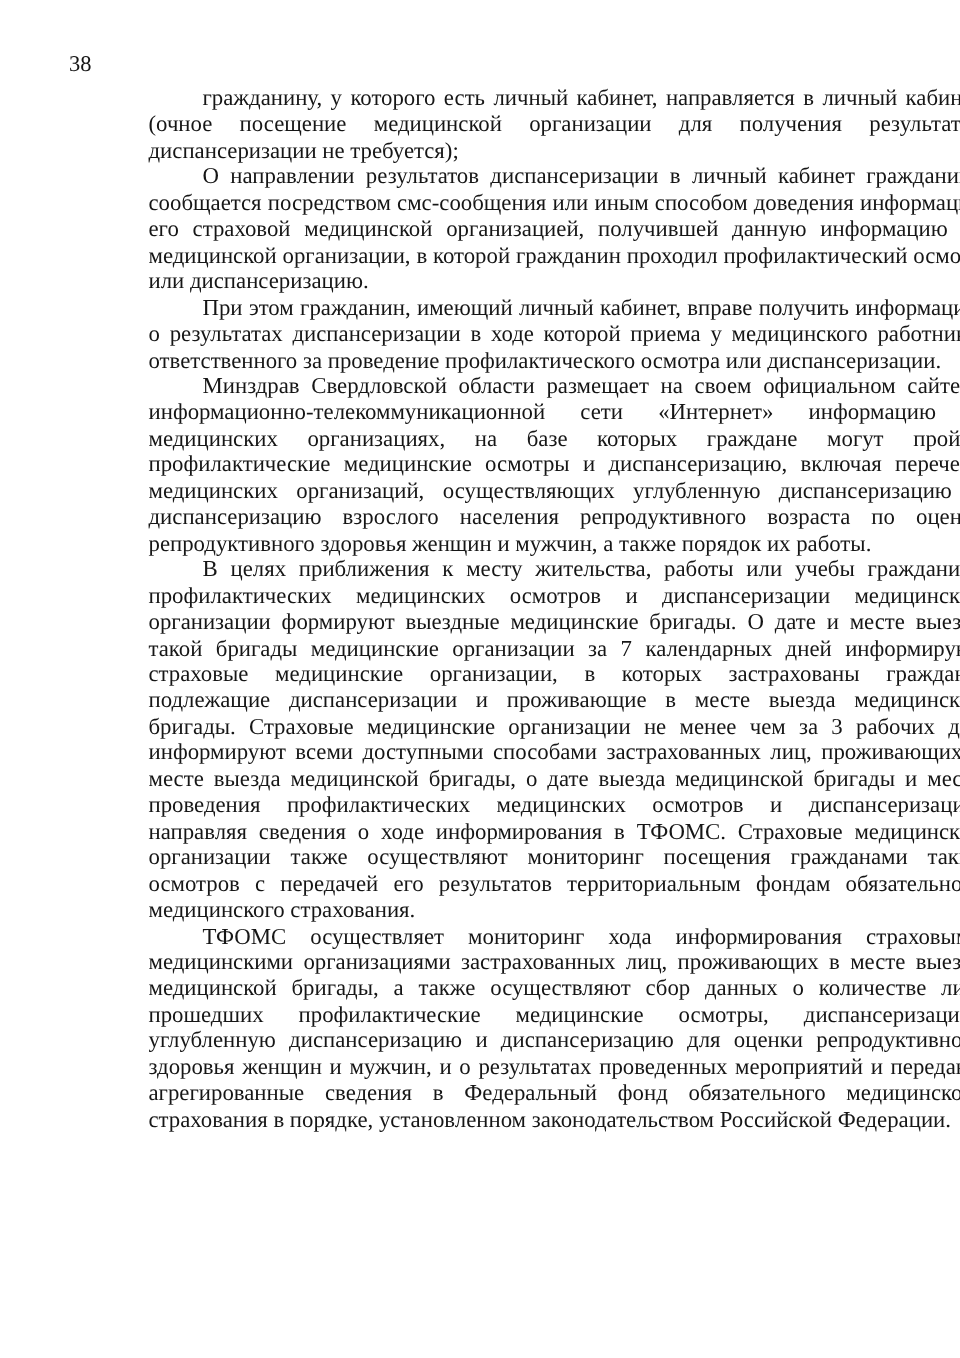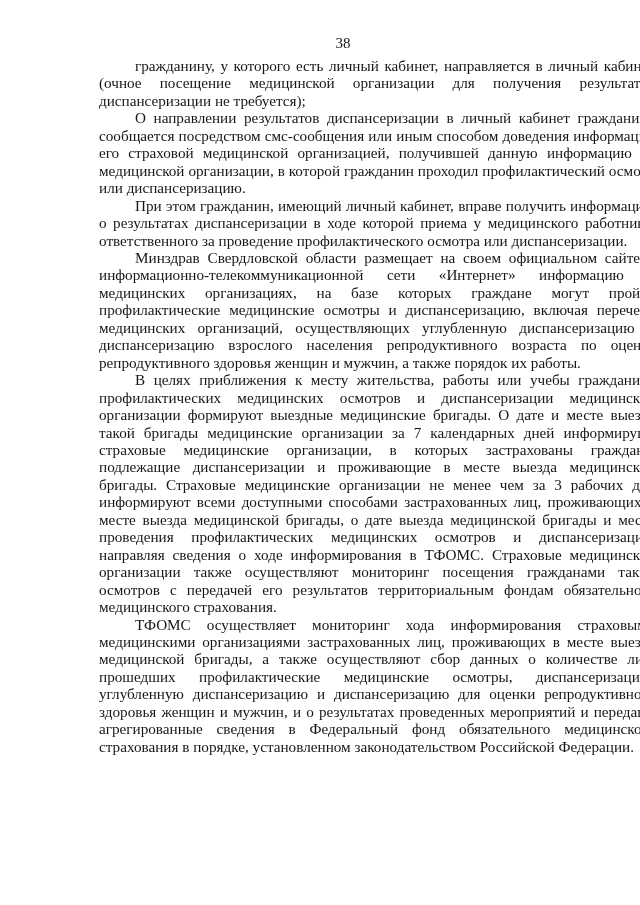--- a/index.html
+++ b/index.html
@@ -14,21 +14,20 @@
     background: #ffffff;
     overflow: hidden;
     font-family: "Liberation Serif", "DejaVu Serif", serif;
     color: #161616;
   }
   .page-number {
     position: absolute;
     top: 35px;
     left: 46px;
     width: 594px;
-    text-align: center;
     font-size: 15px;
     line-height: 17px;
   }
   .body-text {
     position: absolute;
     top: 57px;
     left: 52px;
     width: 556px;
     font-size: 15.2px;
     line-height: 17.45px;

